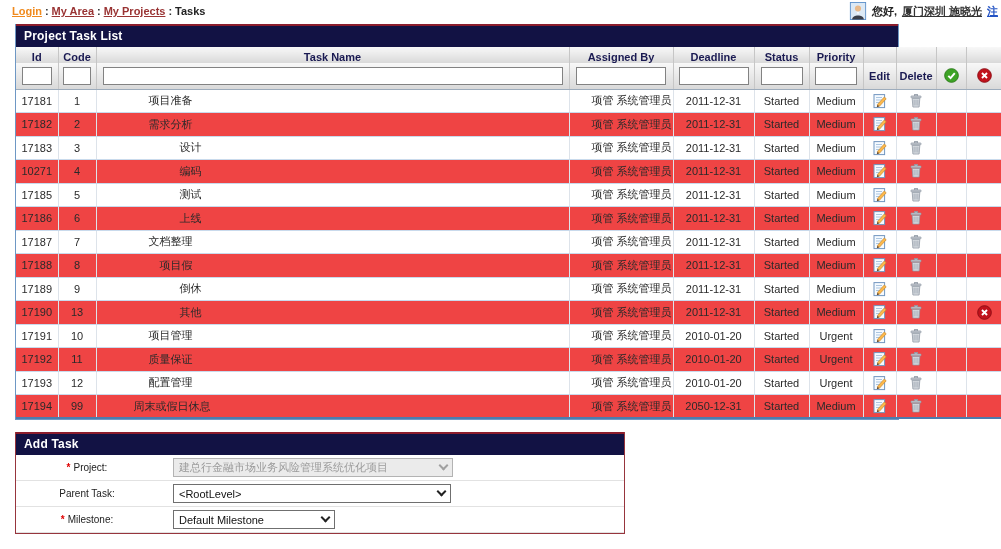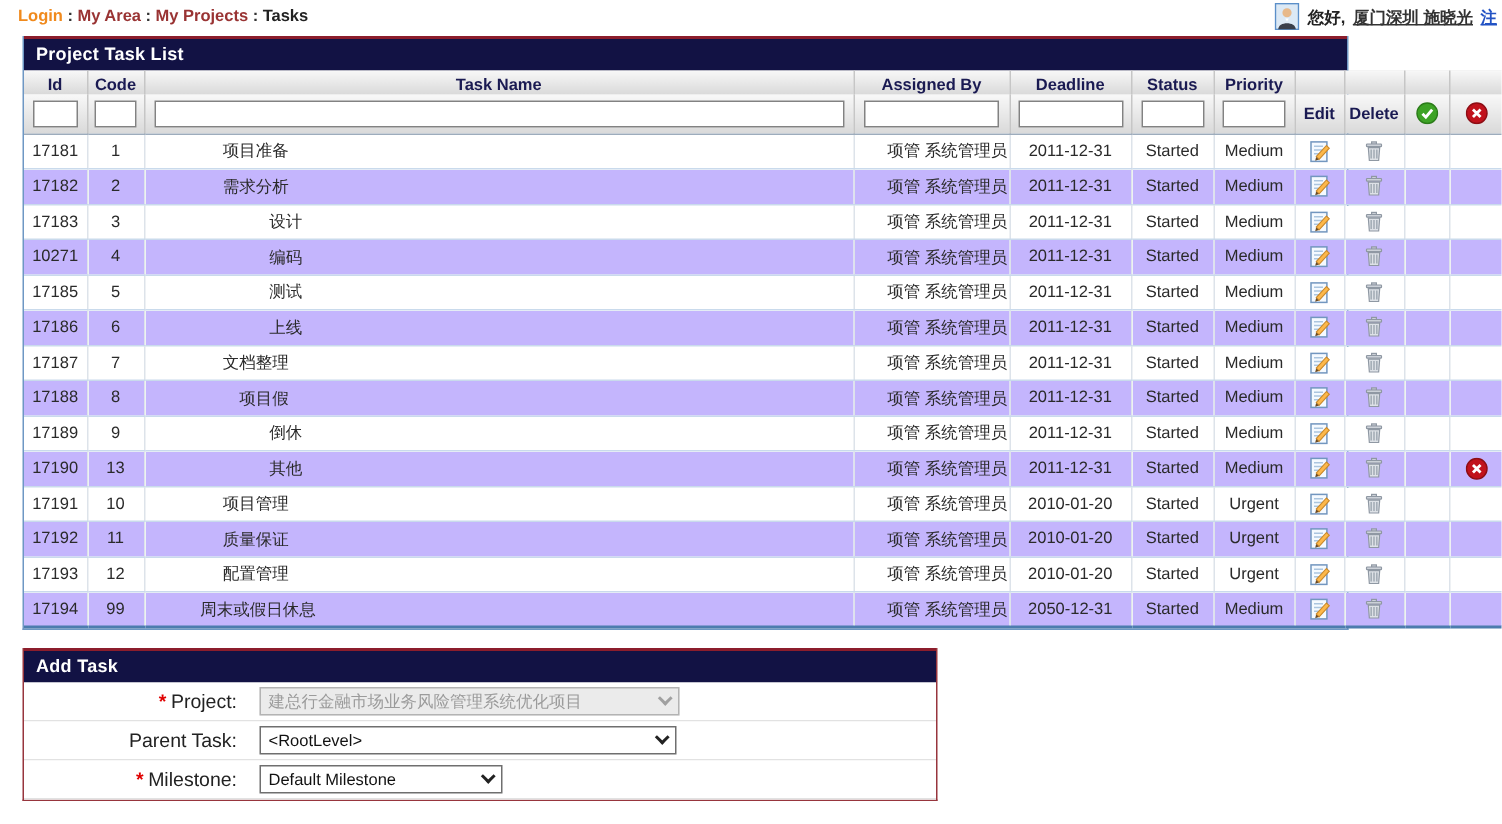--- a/index.html
+++ b/index.html
@@ -2,21 +2,21 @@
 <html><head>
 <meta charset="utf-8">
 <style>
   * { box-sizing: border-box; margin: 0; padding: 0; }
   html,body { width:1001px; height:549px; overflow:hidden; background:#fff;
     font-family:"Liberation Sans", sans-serif; }
   body { position:relative; font-size:11px; color:#222; }
 
   
   .breadcrumb { position:absolute; top:5px; left:12px; font-weight:bold; font-size:11px; }
-  .breadcrumb a { cursor:pointer; }
+  .breadcrumb a { text-decoration:underline; cursor:pointer; }
   .bc-login { color:#f08a1d; }
   .bc-link  { color:#993333; }
   .bc-sep   { color:#333; margin:0 3px; }
   .bc-current { color:#222; }
 
   .userbar { position:absolute; top:2px; right:3px; display:flex; align-items:center; gap:5px; font-size:11px; }
   .userbar .avatar { width:18px; height:18px; display:inline-block; }
   .user-greeting { color:#222; font-weight:bold; }
   .user-link { color:#333; font-weight:bold; text-decoration:underline; cursor:pointer; }
   .logout-link { color:#2353c4; font-weight:bold; text-decoration:underline; cursor:pointer; }
@@ -38,36 +38,36 @@
     font-size:11px; font-weight:bold; color:#1a1a52; }
   th:last-child, td:last-child { border-right:none; }
   .flt { height:18px; border:1px solid #828282; background:#fff; padding:0 2px; font-size:11px; }
   .flt-id{width:30px;} .flt-code{width:28px;} .flt-name{width:calc(100% - 12px);}
   .flt-assigned{width:90px;} .flt-deadline{width:70px;} .flt-status{width:42px;} .flt-priority{width:42px;}
 
   tbody td { height:23.5px; font-size:11px; color:#2a2a2a;
     border-right:1px solid #dde3ea; border-bottom:1px solid #c9daec;
     vertical-align:middle; overflow:hidden; white-space:nowrap; }
   tbody tr { background:#fff; }
-  tbody tr.alt { background:#c4b5fd; }
+  tbody tr.alt { background:#ef4444; }
   tbody tr:last-child td { border-bottom:2px solid #4c7cae; }
   td.c { text-align:center; }
   td.name-cell { text-align:left; }
   td.assigned-cell { padding-left:22px; }
   .icon16 { width:16px; height:16px; display:inline-block; vertical-align:middle; cursor:pointer; }
   .icon15 { width:15px; height:15px; display:inline-block; vertical-align:middle; cursor:pointer; }
 
   
   .addtask-panel { position:absolute; left:15px; top:432px; width:610px;
     border:1px solid #97353d; border-top:none; background:#fff; }
   .section-bar { background:linear-gradient(#fbfbfb,#e6e6e6); border-bottom:1px solid #b5b5b5;
     padding:5px 10px 6px 10px; font-weight:bold; font-size:12px; color:#14144a; }
   .field-row { height:26px; display:flex; align-items:center;
     border-bottom:1px solid #e2e2e2; background:#fff; }
-  .field-label { width:142px; text-align:right; padding-right:0; font-size:13px; color:#222;
+  .field-label { width:142px; text-align:center; padding-right:0; font-size:10px; color:#222;
     white-space:nowrap; }
   .req { color:#e00000; font-weight:bold; margin-right:3px; }
   .sel { margin-left:15px; height:19px; border:1px solid #6f6f6f; background:#fff;
     display:flex; align-items:center; justify-content:space-between;
     padding:0 5px; font-size:11px; color:#111; cursor:pointer; }
   .sel.disabled { background:#ebebeb; color:#9b9b9b; border-color:#b3b3b3; cursor:default; }
   .sel-project { width:280px; }
   .sel-parent  { width:278px; }
   .sel-milestone { width:162px; }
   .chev { width:7px; height:7px; border-right:2px solid #222; border-bottom:2px solid #222;

